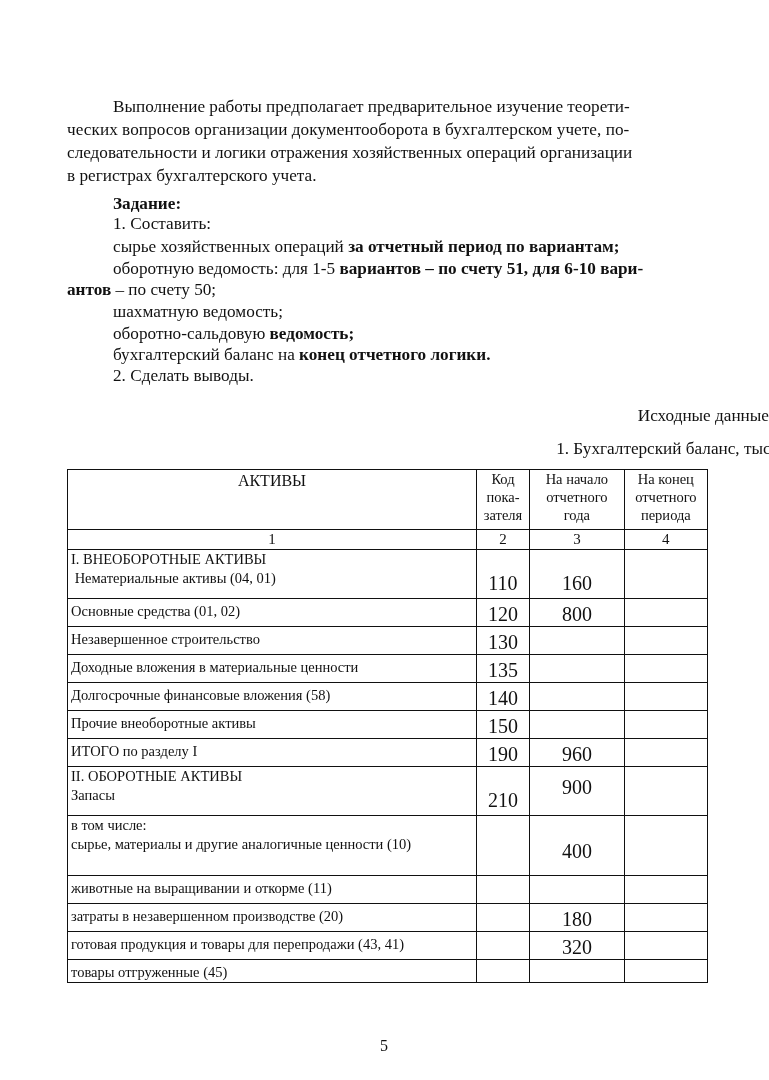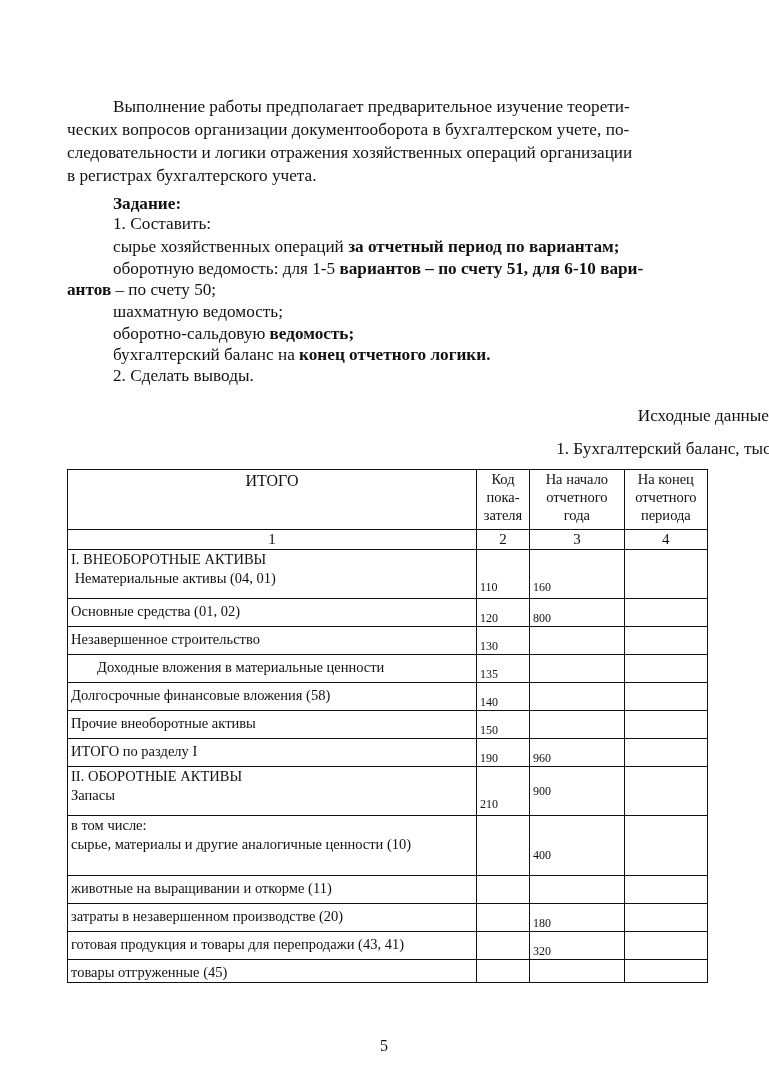--- a/index.html
+++ b/index.html
@@ -20,21 +20,21 @@
   table.bal td {
     border: 1.3px solid #111; padding: 0 3px; vertical-align: top;
   }
   .c1 { width: 393px; }
   .c2 { width: 51px; }
   .c3 { width: 91px; }
   .c4 { width: 80px; }
   .hdr td { text-align: center; line-height: 18px; height: 57px; }
   .hdr td.head1 { font-size: 16px; padding-top: 2px; }
   .num td { text-align: center; height: 19px; line-height: 19px; font-size: 15px; }
-  .num-cell { vertical-align: bottom !important; font-size: 12px; }
+  .num-cell { text-align: center; vertical-align: bottom !important; font-size: 20px; }
   .lbl { line-height: 19px; }
   .pagenum { position: absolute; left: 380px; top: 1037px; font-size: 16px; }
 </style>
 </head>
 <body>
 
 <div>
   <div class="line" style="left:113px; top:97px;">Выполнение работы предполагает предварительное изучение теорети-</div>
   <div class="line" style="left:67px; top:120px; letter-spacing:0.05px;">ческих вопросов организации документооборота в бухгалтерском учете, по-</div>
   <div class="line" style="left:67px; top:143px;">следовательности и логики отражения хозяйственных операций организации</div>
@@ -58,21 +58,21 @@
 
 <table class="bal">
   <colgroup>
     <col class="c1">
       <col class="c2">
       <col class="c3">
       <col class="c4">
   </colgroup>
   <tbody>
       <tr class="hdr">
-    <td class="head1">ИТОГО</td>
+    <td class="head1">АКТИВЫ</td>
     <td>
       <div>Код</div>
       <div>пока-</div>
       <div>зателя</div>
     </td>
     <td>
       <div>На начало</div>
       <div>отчетного</div>
       <div>года</div>
     </td>
@@ -110,21 +110,21 @@
       <tr style="height: 28px;">
         <td class="lbl" style="padding-top: 3px;">
           <div style="white-space: pre;">Незавершенное строительство</div>
         </td>
         <td class="num-cell" style="vertical-align: middle;">130</td>
         <td class="num-cell" style="vertical-align: middle;"></td>
         <td class="num-cell" style="vertical-align: middle;"></td>
       </tr>
       <tr style="height: 28px;">
         <td class="lbl" style="padding-top: 3px;">
-          <div style="white-space: pre; margin-left: 26px;">Доходные вложения в материальные ценности</div>
+          <div style="white-space: pre;">Доходные вложения в материальные ценности</div>
         </td>
         <td class="num-cell" style="vertical-align: middle;">135</td>
         <td class="num-cell" style="vertical-align: middle;"></td>
         <td class="num-cell" style="vertical-align: middle;"></td>
       </tr>
       <tr style="height: 28px;">
         <td class="lbl" style="padding-top: 3px;">
           <div style="white-space: pre;">Долгосрочные финансовые вложения (58)</div>
         </td>
         <td class="num-cell" style="vertical-align: middle;">140</td>

